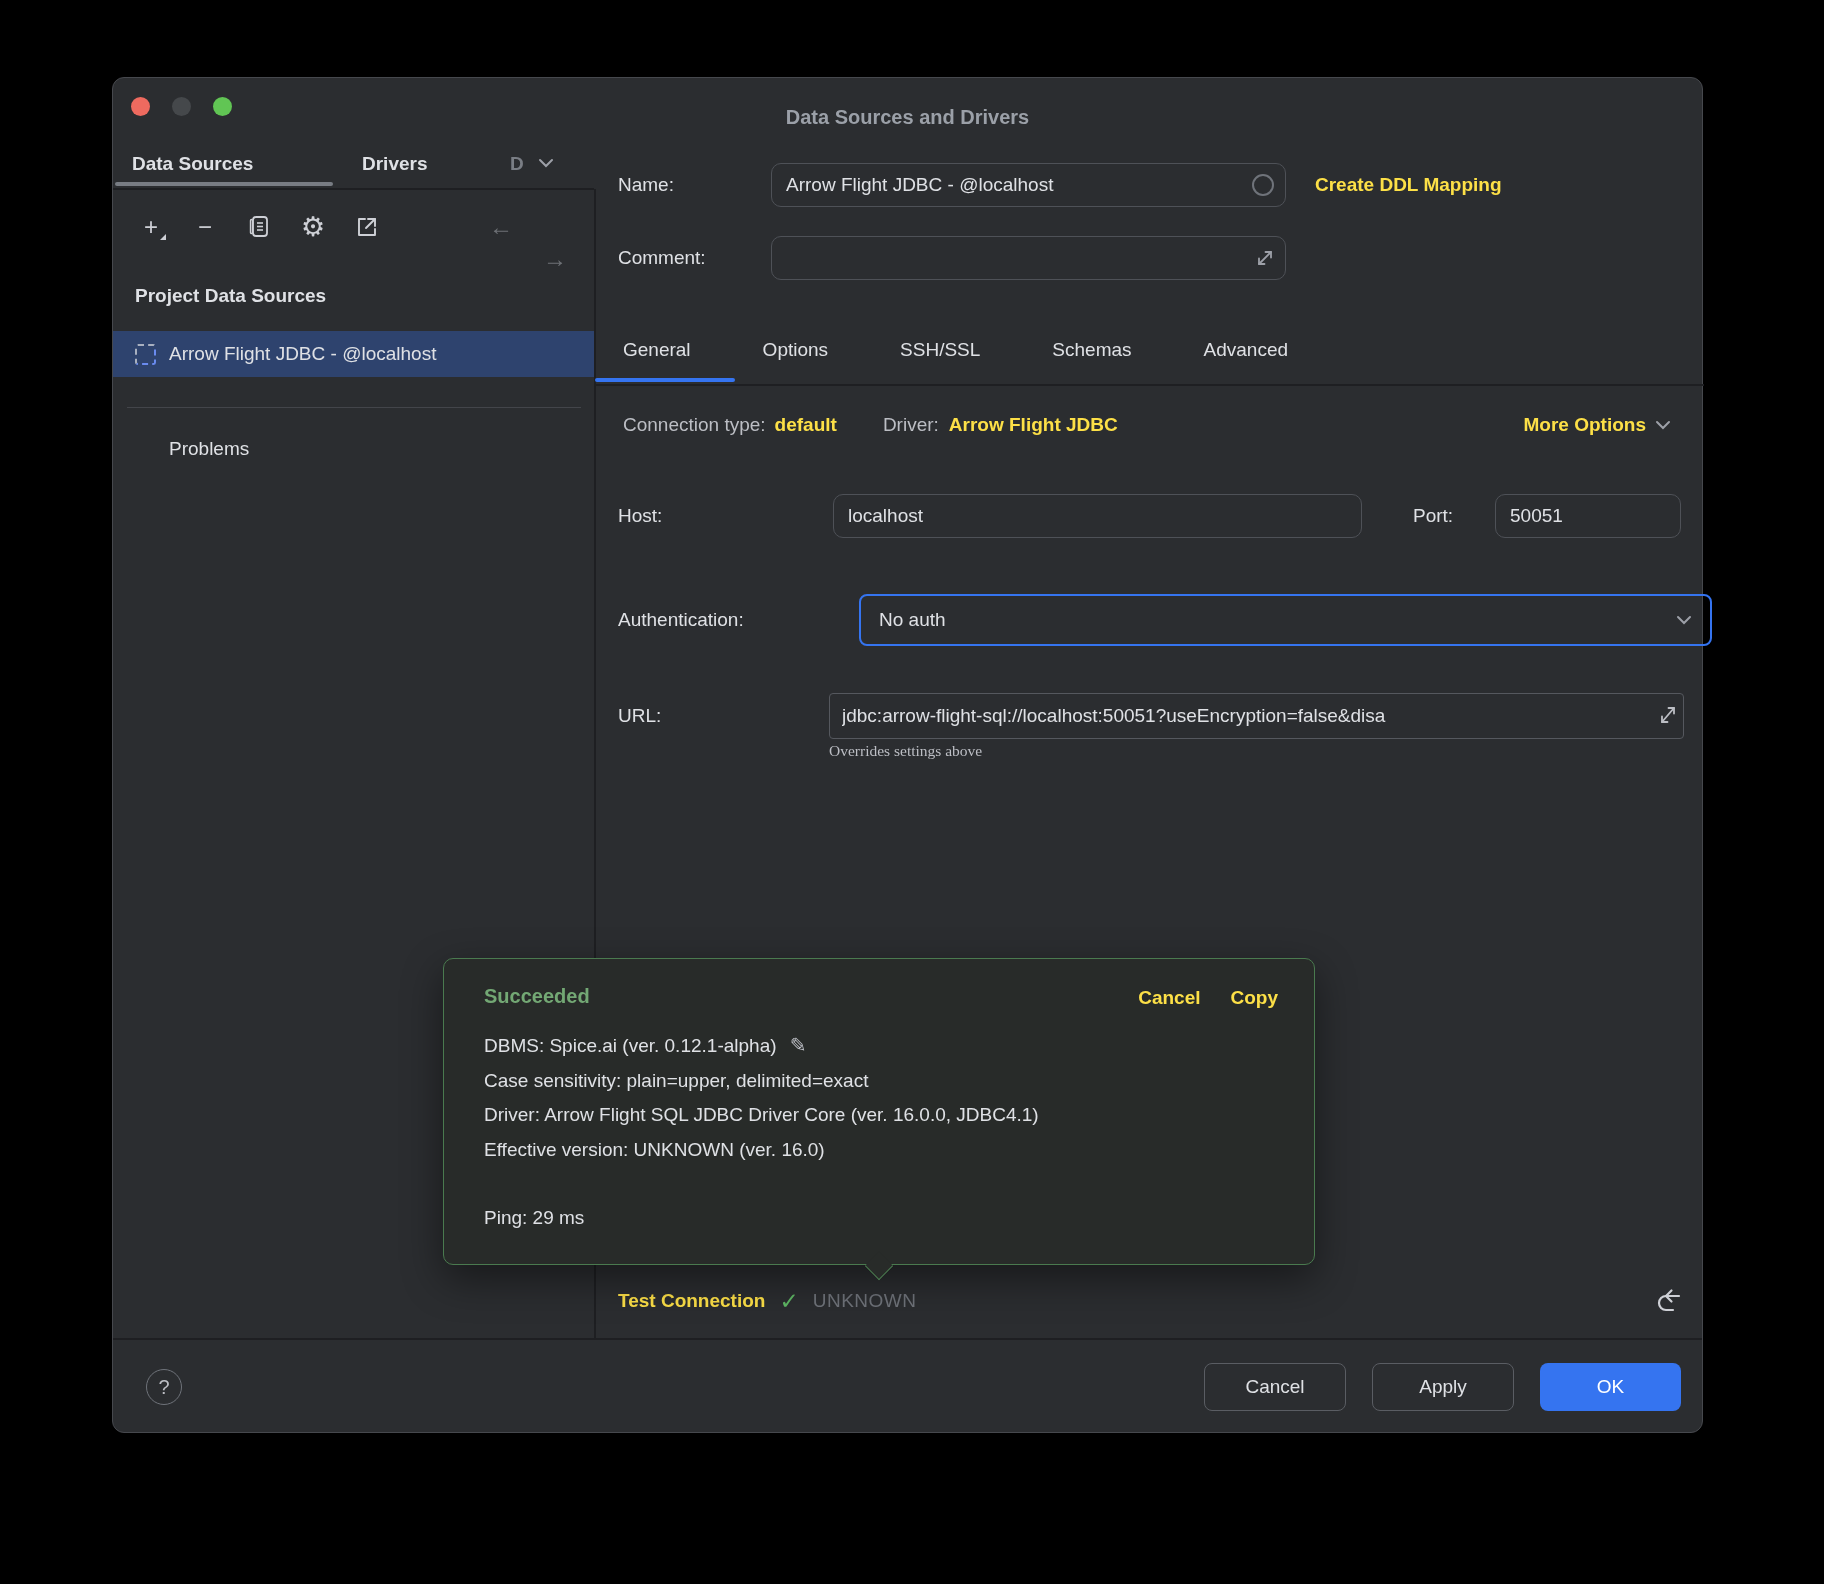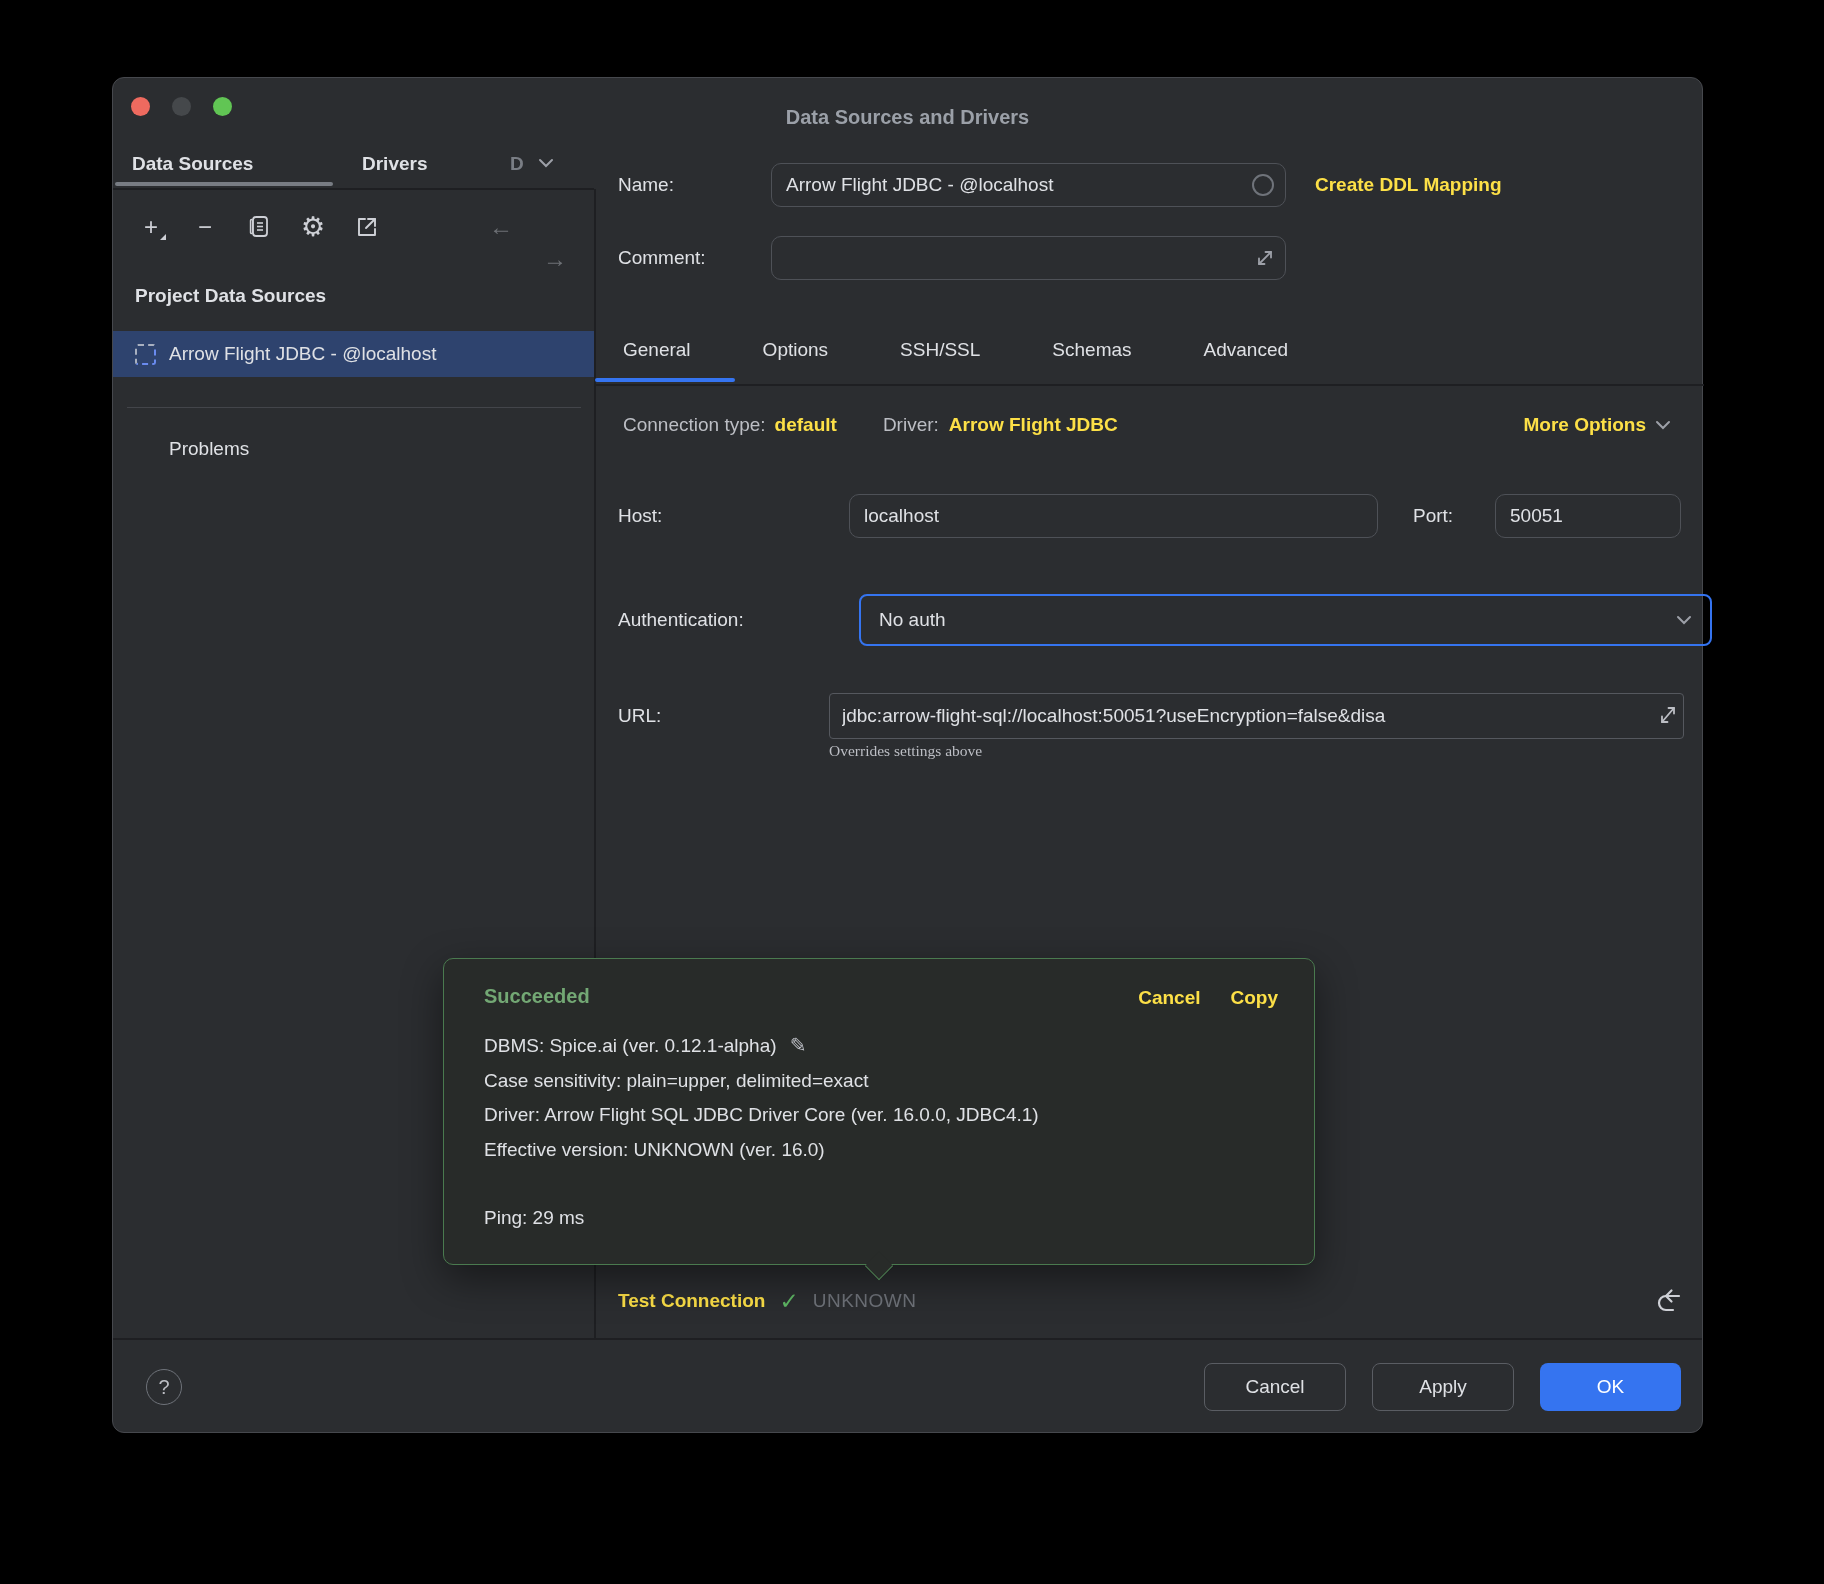--- a/index.html
+++ b/index.html
@@ -166,21 +166,21 @@
     <span class="link" style="margin-left:10px;">Arrow Flight JDBC</span>
   </div>
   <div class="abs" style="right:31px; top:336px; display:flex; align-items:center; gap:9px;">
     <span class="link">More Options</span>
     <svg width="16" height="12" viewBox="0 0 16 12">
         <polyline points="2,3 8,9 14,3" fill="none" stroke="#9da0a8" stroke-width="2" stroke-linecap="round"></polyline>
       </svg>
   </div>
 
   <div class="abs lbl" style="left:505px; top:427px;">Host:</div>
-  <input class="abs field" style="left: 736px; top: 416px; width: 529px; height: 44px;" value="localhost">
+  <input class="abs field" style="left: 720px; top: 416px; width: 529px; height: 44px;" value="localhost">
   <div class="abs lbl" style="left:1300px; top:427px;">Port:</div>
   <input class="abs field" style="left: 1382px; top: 416px; width: 186px; height: 44px;" value="50051">
 
   <div class="abs lbl" style="left:505px; top:531px;">Authentication:</div>
   <div class="abs select-box">
     <span>No auth</span>
     <svg style="margin-left:auto;" width="16" height="12" viewBox="0 0 16 12">
         <polyline points="2,3 8,9 14,3" fill="none" stroke="#9da0a8" stroke-width="2" stroke-linecap="round"></polyline>
       </svg>
   </div>

